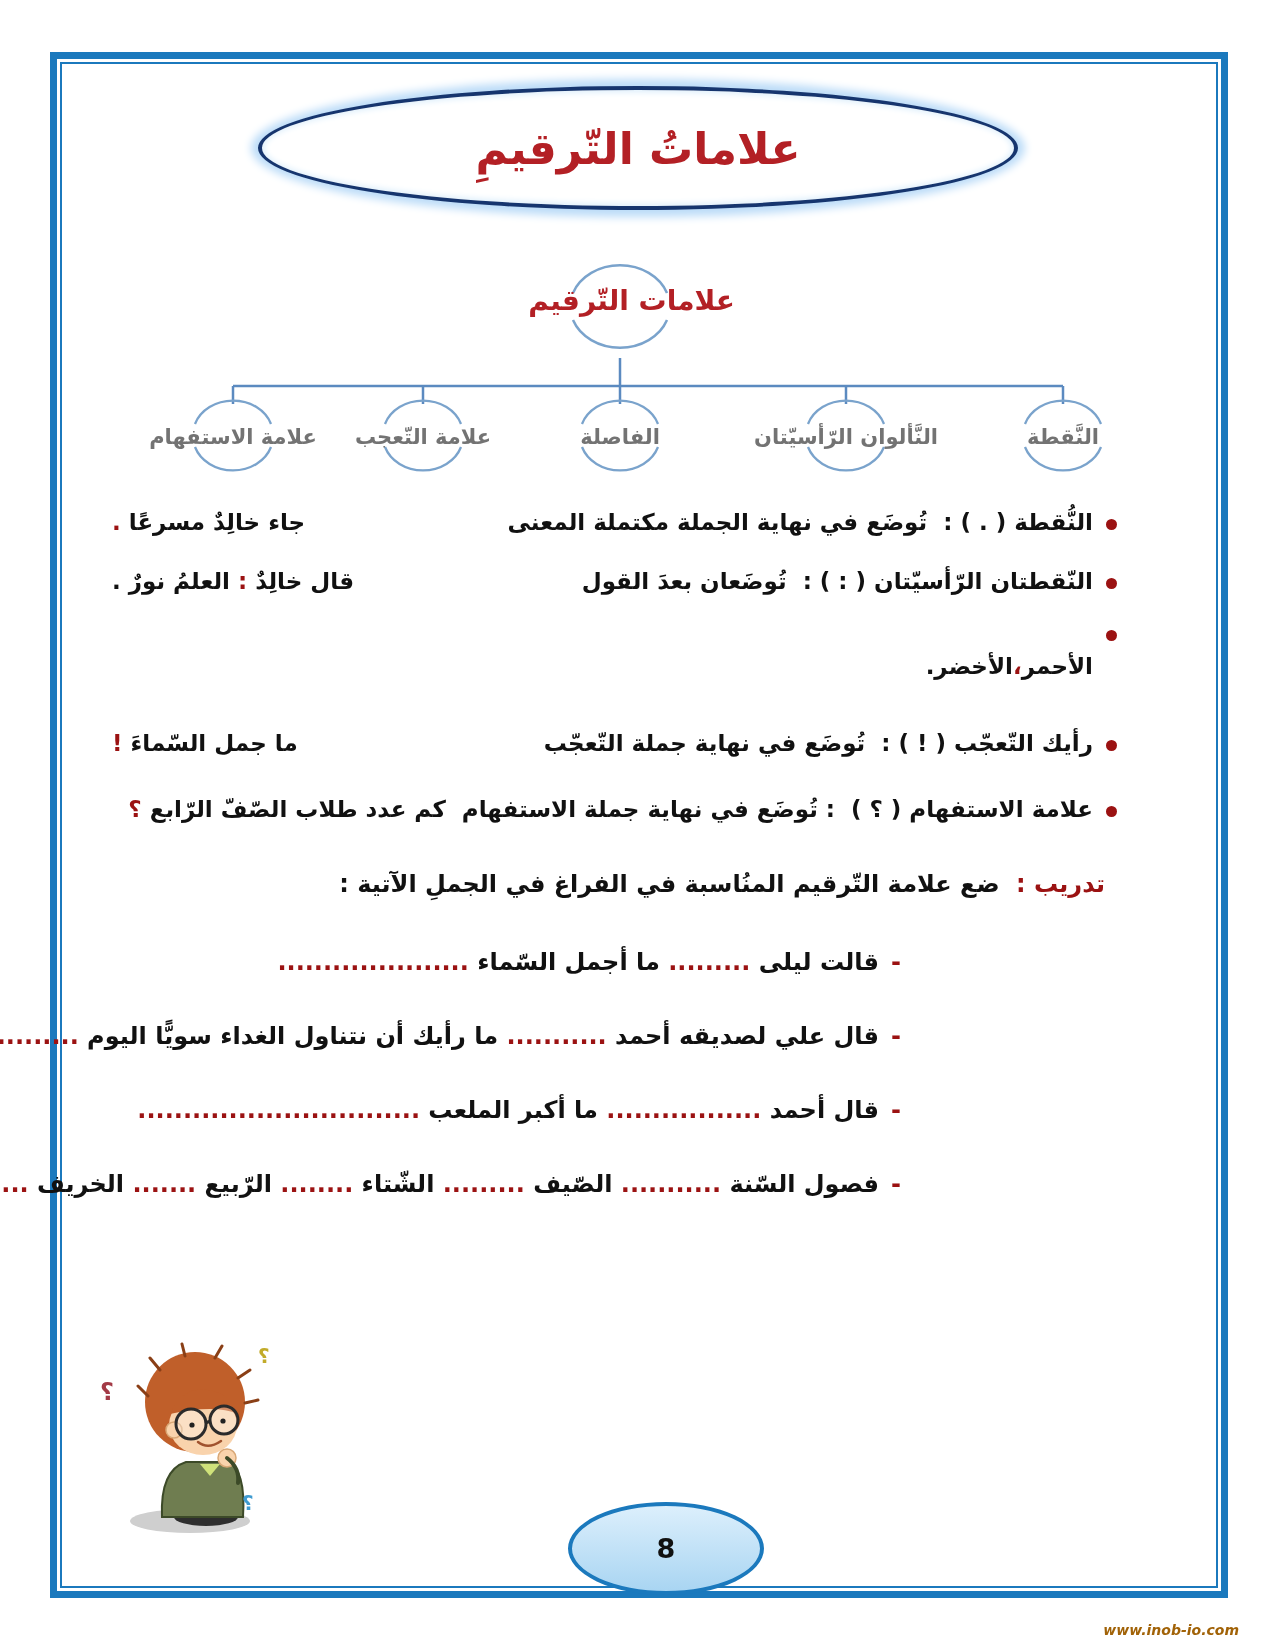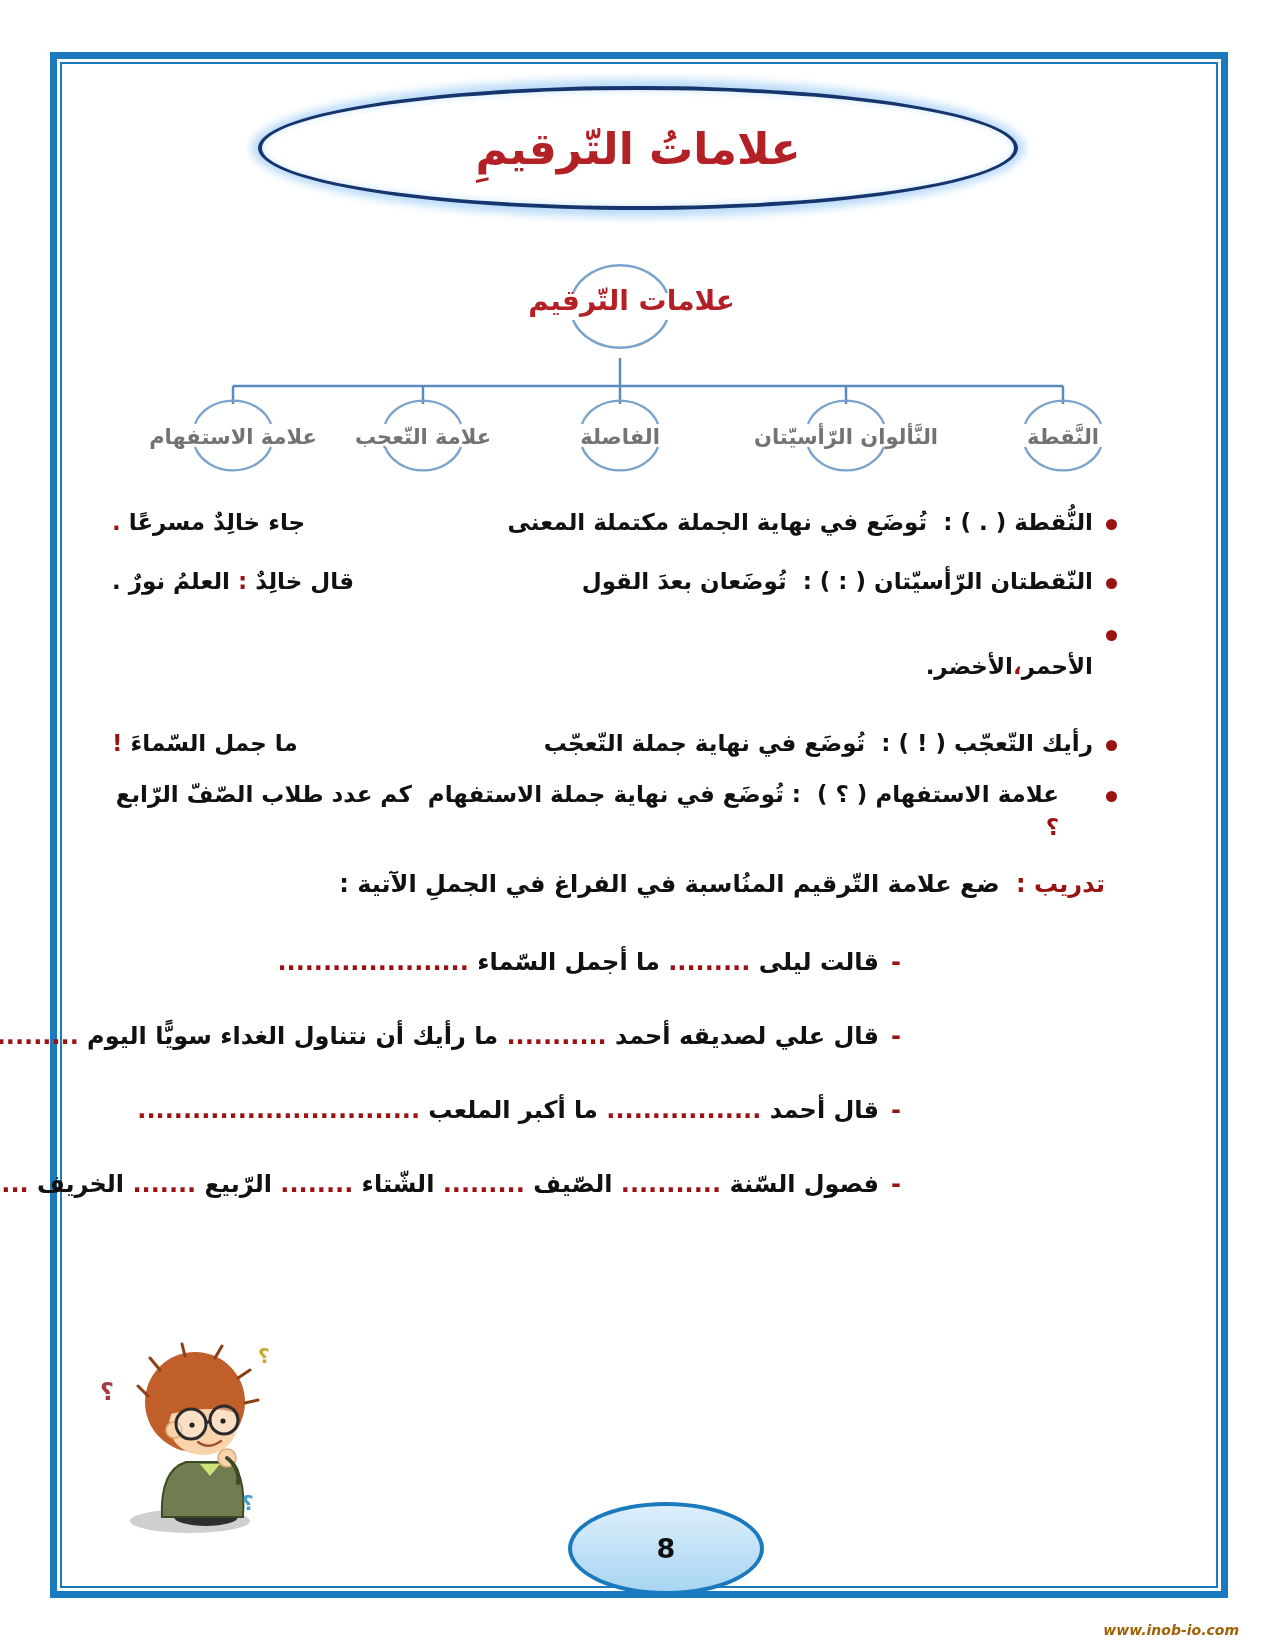--- a/index.html
+++ b/index.html
@@ -146,21 +146,21 @@
       </div>
       <div class="rule-row" style="margin-top: 44px;">
         <span class="rule-bullet"></span>
         <div class="rule-body">
           <div class="rule-line">
             <span class="rule-def"><span>رأيك التّعجّب ( ! ) :  تُوضَع في نهاية جملة التّعجّب</span></span>
             <span class="rule-ex"><span>ما جمل السّماءَ </span><span class="red">!</span></span>
           </div>
         </div>
       </div>
-      <div class="rule-row" style="margin-top: 18px; gap: 34px;">
+      <div class="rule-row" style="margin-top: 33px;">
         <span class="rule-bullet"></span>
         <div class="rule-body">
           <div class="rule-def"><span>علامة الاستفهام ( ؟ )  : تُوضَع في نهاية جملة الاستفهام  كم عدد طلاب الصّفّ الرّابع </span><span class="red">؟</span></div>
         </div>
       </div>
     </div>
 
   <div class="exercise-intro">
     <span class="red">تدريب :</span>
     <span>ضع علامة التّرقيم المنُاسبة في الفراغ في الجملِ الآتية :</span>

